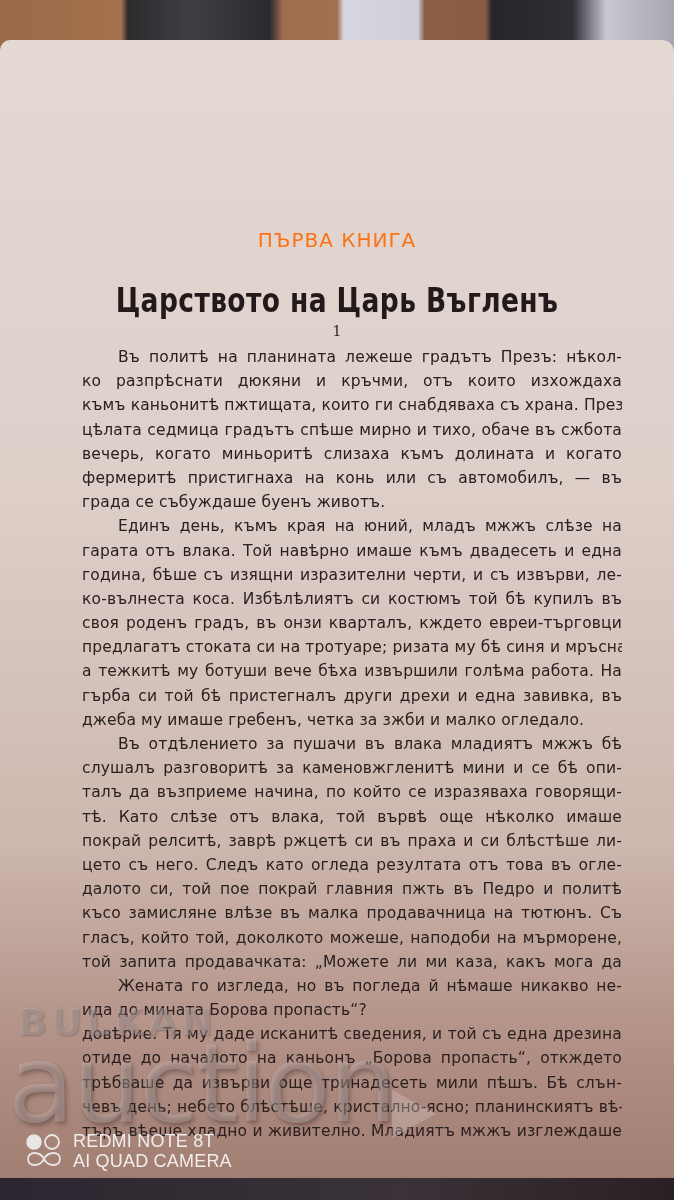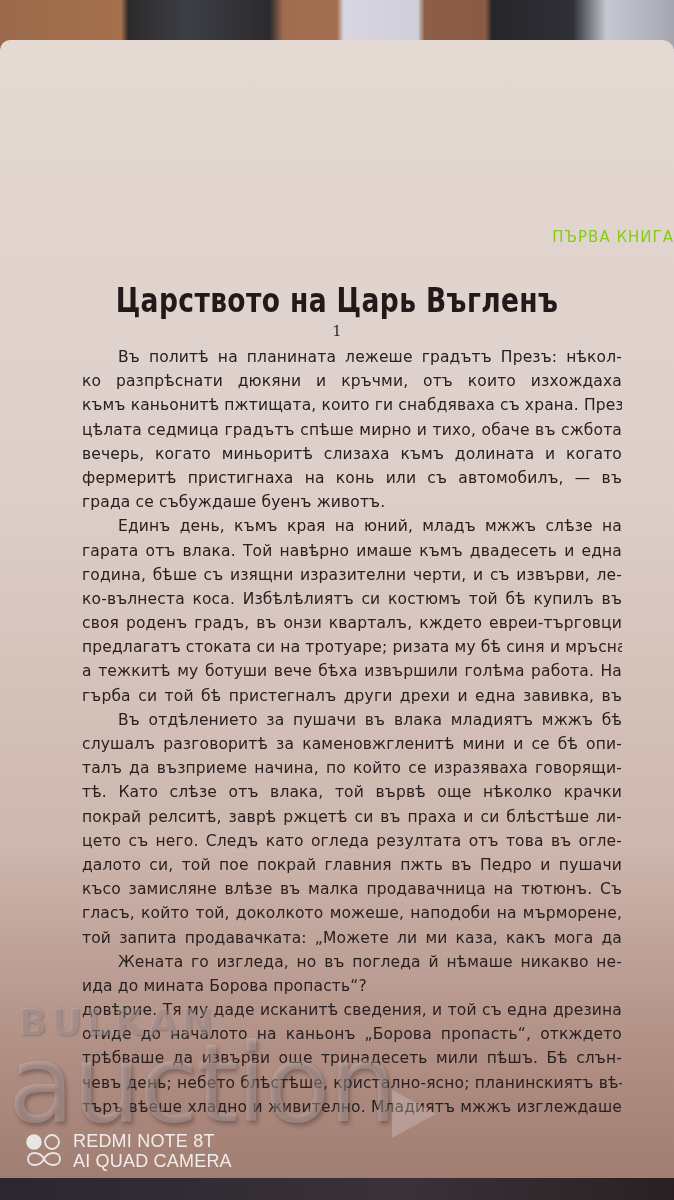--- a/index.html
+++ b/index.html
@@ -15,23 +15,23 @@
   .page {
     position: absolute; left: 0; top: 40px; width: 674px; height: 1150px;
     background: linear-gradient(180deg, #e5d9d4 0%, #ddcec8 40%, #cdb7ae 70%, #b18f84 88%, #a07c70 100%);
     border-radius: 10px 12px 0 0;
   }
   .bg-bottom {
     position: absolute; left: 0; top: 1178px; width: 674px; height: 22px;
     background: linear-gradient(90deg, #2b2630 0%, #3a3238 60%, #2a2024 100%);
   }
   .section-label {
-    position: absolute; left: 0; width: 674px; top: 228px; text-align: right;
-    font-family: "DejaVu Sans", sans-serif; font-size: 15px; letter-spacing: 1px;
-    color: #84cc16;
+    position: absolute; left: 0; width: 674px; top: 228px; text-align: center;
+    font-family: "DejaVu Sans", sans-serif; font-size: 20px; letter-spacing: 1px;
+    color: #f97316;
   }
   .chapter-title {
     position: absolute; left: 0; width: 674px; top: 280px; text-align: center;
     font-family: "DejaVu Sans", sans-serif; font-weight: bold; font-size: 34px;
     color: #221a1a; transform: scaleX(0.78); transform-origin: 337px 0;
     letter-spacing: 0.5px;
   }
   .chapter-num {
     position: absolute; left: 0; width: 674px; top: 323px; text-align: center;
     font-family: "DejaVu Serif", serif; font-size: 14px; color: #2b2222;
@@ -91,27 +91,28 @@
     <div class="line">фермеритѣ пристигнаха на конь или съ автомобилъ, — въ</div>
     <div class="line last">града се събуждаше буенъ животъ.</div>
     <div class="line indent">Единъ день, къмъ края на юний, младъ мжжъ слѣзе на</div>
     <div class="line">гарата отъ влака. Той навѣрно имаше къмъ двадесеть и една</div>
     <div class="line">година, бѣше съ изящни изразителни черти, и съ извърви, ле-</div>
     <div class="line">ко-вълнеста коса. Избѣлѣлиятъ си костюмъ той бѣ купилъ въ</div>
     <div class="line">своя роденъ градъ, въ онзи кварталъ, кждето евреи-търговци</div>
     <div class="line">предлагатъ стоката си на тротуаре; ризата му бѣ синя и мръсна,</div>
     <div class="line">а тежкитѣ му ботуши вече бѣха извършили голѣма работа. На</div>
     <div class="line">гърба си той бѣ пристегналъ други дрехи и една завивка, въ</div>
+    <div class="line last">джеба му имаше гребенъ, четка за зжби и малко огледало.</div>
     <div class="line indent">Въ отдѣлението за пушачи въ влака младиятъ мжжъ бѣ</div>
     <div class="line">слушалъ разговоритѣ за каменовжгленитѣ мини и се бѣ опи-</div>
     <div class="line">талъ да възприеме начина, по който се изразяваха говорящи-</div>
-    <div class="line">тѣ. Като слѣзе отъ влака, той вървѣ още нѣколко крачки</div>
+    <div class="line">тѣ. Като слѣзе отъ влака, той вървѣ още нѣколко имаше</div>
     <div class="line">покрай релситѣ, заврѣ ржцетѣ си въ праха и си блѣстѣше ли-</div>
     <div class="line">цето съ него. Следъ като огледа резултата отъ това въ огле-</div>
-    <div class="line">далото си, той пое покрай главния пжть въ Педро и пушачи</div>
+    <div class="line">далото си, той пое покрай главния пжть въ Педро и политѣ</div>
     <div class="line">късо замисляне влѣзе въ малка продавачница на тютюнъ. Съ</div>
     <div class="line">гласъ, който той, доколкото можеше, наподоби на мърморене,</div>
     <div class="line">той запита продавачката: „Можете ли ми каза, какъ мога да</div>
     <div class="line indent">Жената го изгледа, но въ погледа й нѣмаше никакво не-</div>
     <div class="line last">ида до мината Борова пропасть“?</div>
     <div class="line">довѣрие. Тя му даде исканитѣ сведения, и той съ една дрезина</div>
     <div class="line">отиде до началото на каньонъ „Борова пропасть“, откждето</div>
     <div class="line">трѣбваше да извърви още тринадесеть мили пѣшъ. Бѣ слън-</div>
     <div class="line">чевъ день; небето блѣстѣше, кристално-ясно; планинскиятъ вѣ-</div>
     <div class="line">търъ вѣеше хладно и живително. Младиятъ мжжъ изглеждаше</div>

